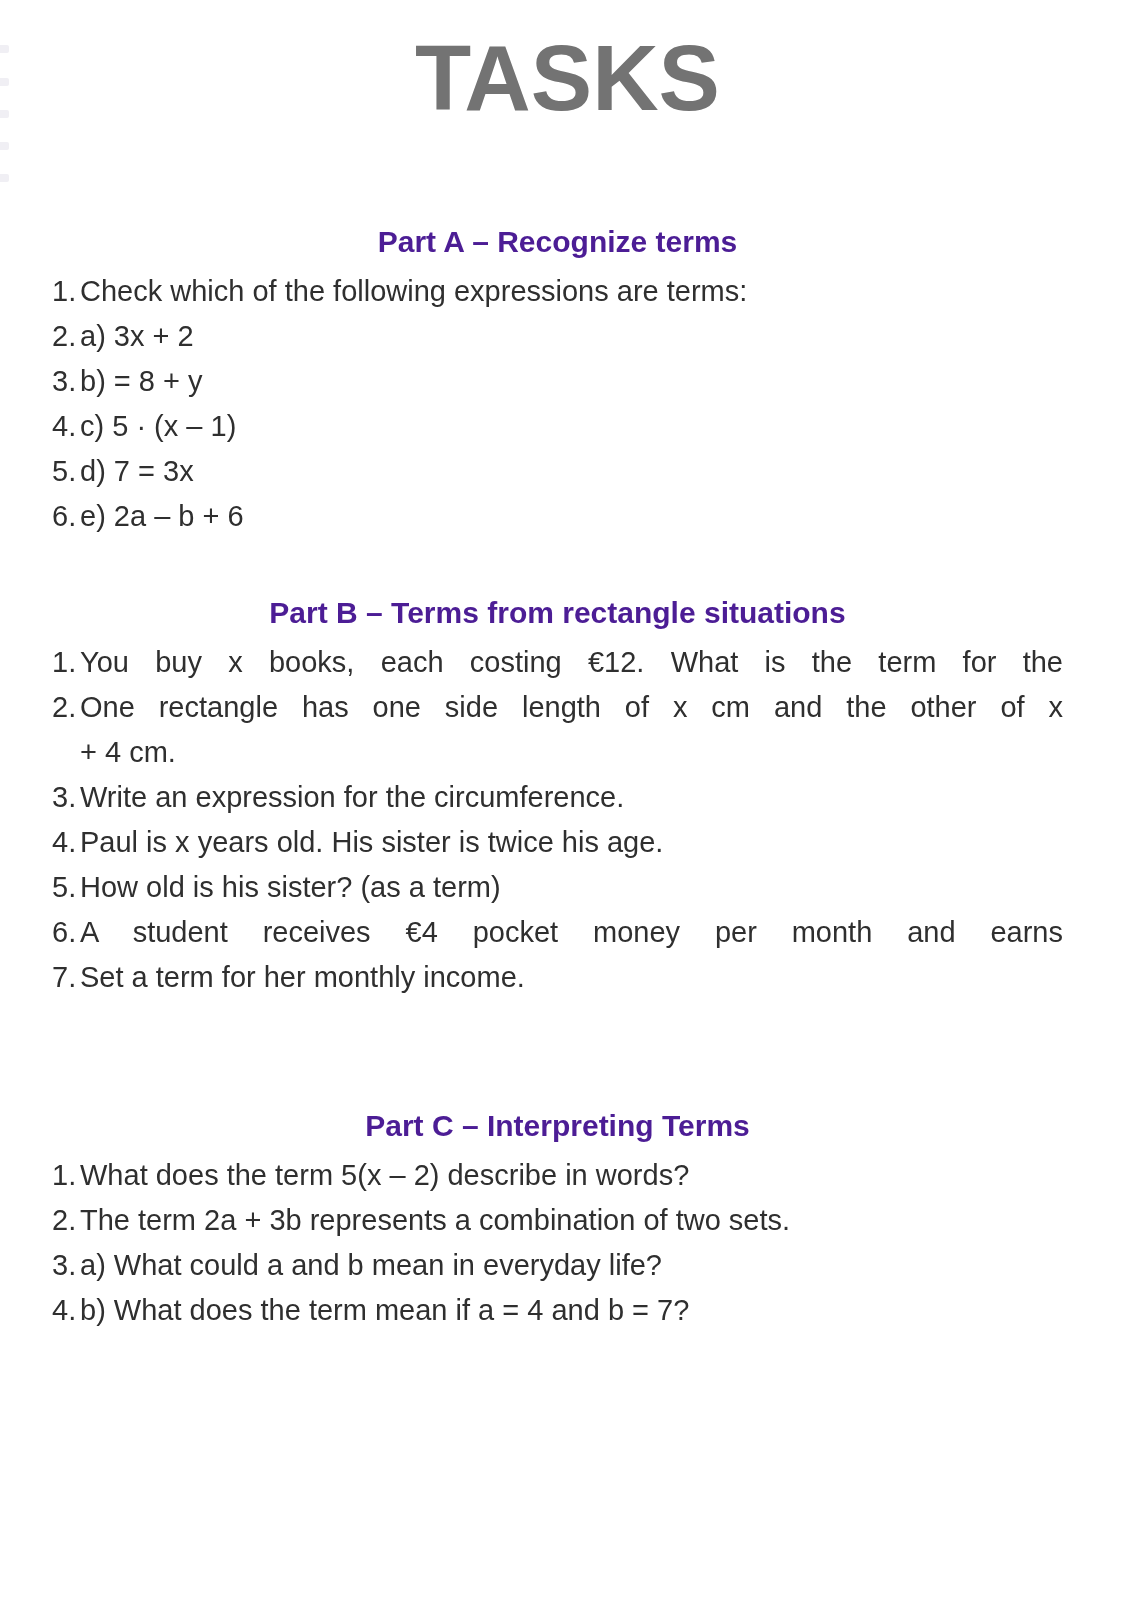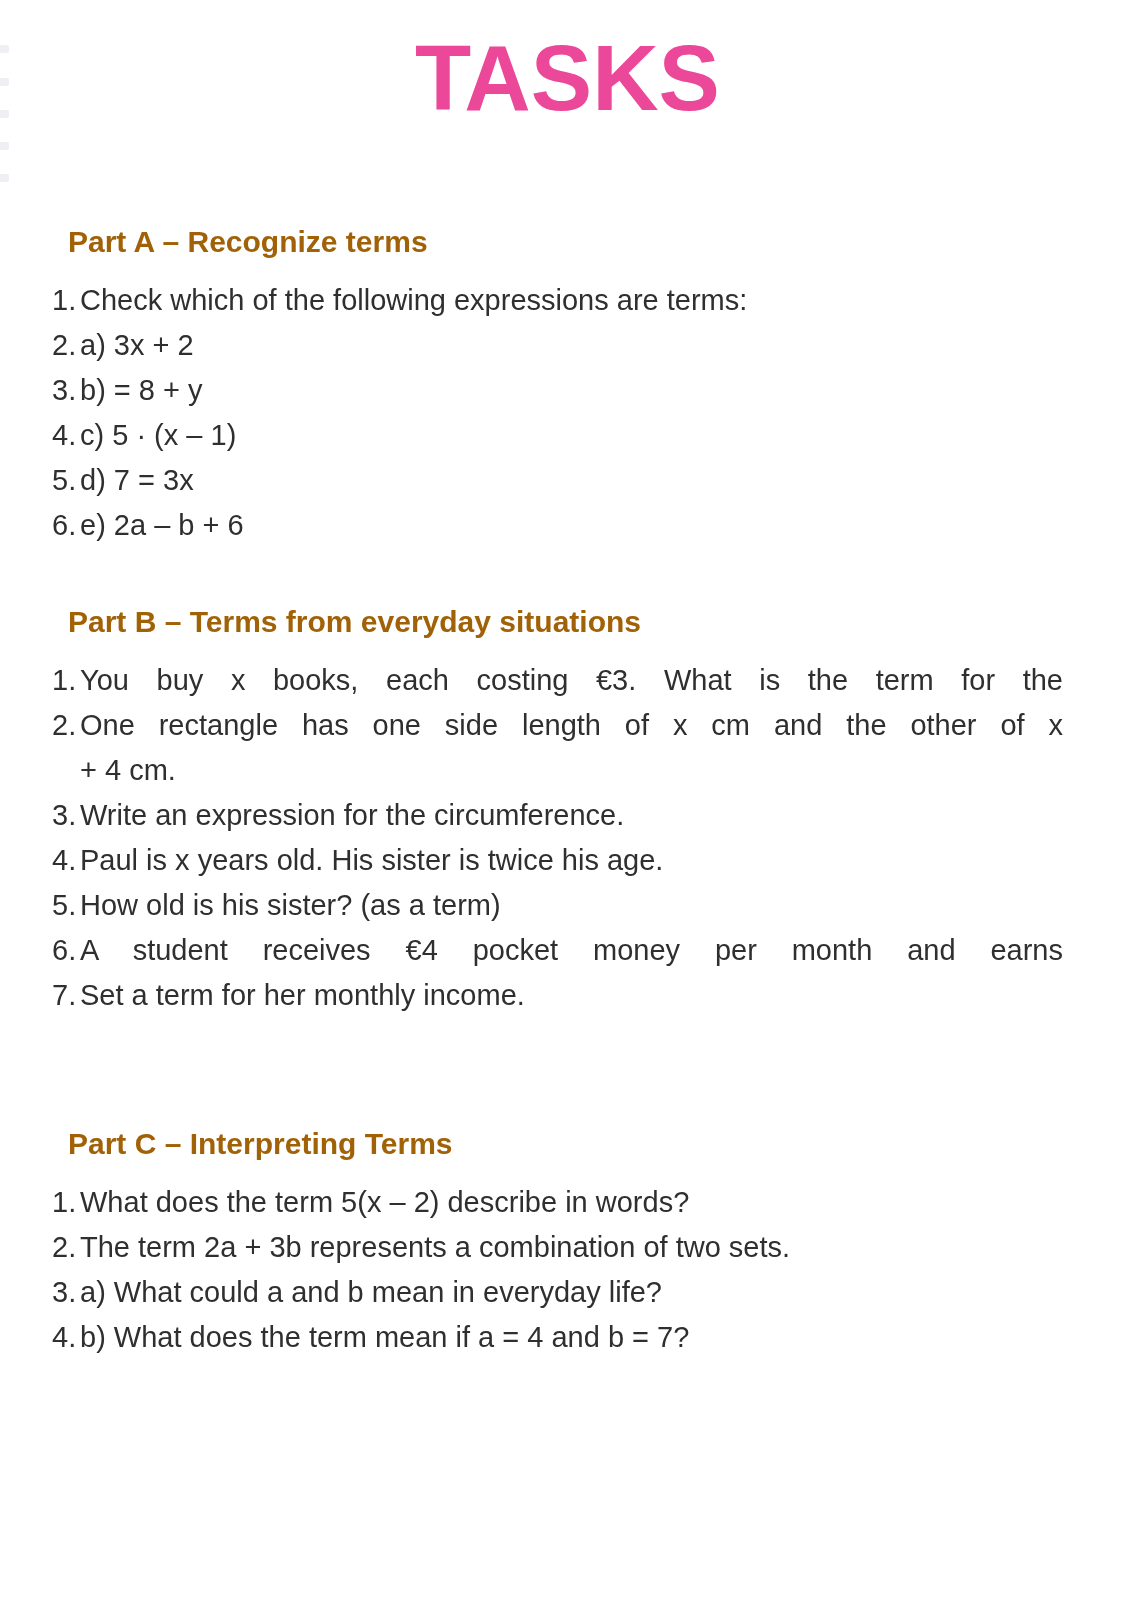--- a/index.html
+++ b/index.html
@@ -19,35 +19,36 @@
     background: #f0eff4; border-radius: 0 2px 2px 0;
   }
 
   .title {
     margin: 26px 0 0 0;
     text-align: center;
     font-size: 92px;
     line-height: 1.15;
     font-weight: 900;
     letter-spacing: 0px;
-    color: #ec4899;
+    color: #737373;
   }
 
   .content-col { padding: 0 72px 0 52px; }
 
   section.part-a { margin-top: 90px; }
   section.part-b { margin-top: 54px; }
   section.part-c { margin-top: 106px; }
 
   .heading {
-    margin: 16px;
+    margin: 7px;
     font-size: 30px;
     line-height: 40px;
     font-weight: 700;
-    color: #a16207;
+    color: #4c1d95;
+    text-align: center;
   }
 
   .list { margin-top: 4px; }
   .item { display: flex; }
   .num {
     flex: 0 0 28px;
     font-size: 29px;
     line-height: 45px;
     white-space: nowrap;
   }
@@ -112,26 +113,26 @@
         <div class="item">
           <span class="num">6.</span>
           <div class="item-content">
               <div class="line">e) 2a – b + 6</div>
             </div>
         </div>
       </div>
     </section>
 
     <section class="part-b">
-      <h2 class="heading">Part B – Terms from everyday situations</h2>
+      <h2 class="heading">Part B – Terms from rectangle situations</h2>
       <div class="list">
         <div class="item">
           <span class="num">1.</span>
           <div class="item-content">
-            <div class="line justify">You buy x books, each costing €3. What is the term for the</div>
+            <div class="line justify">You buy x books, each costing €12. What is the term for the</div>
           </div>
         </div>
         <div class="item">
           <span class="num">2.</span>
           <div class="item-content">
             <div class="line justify">One rectangle has one side length of x cm and the other of x</div>
             <div class="line">+ 4 cm.</div>
           </div>
         </div>
         <div class="item">

